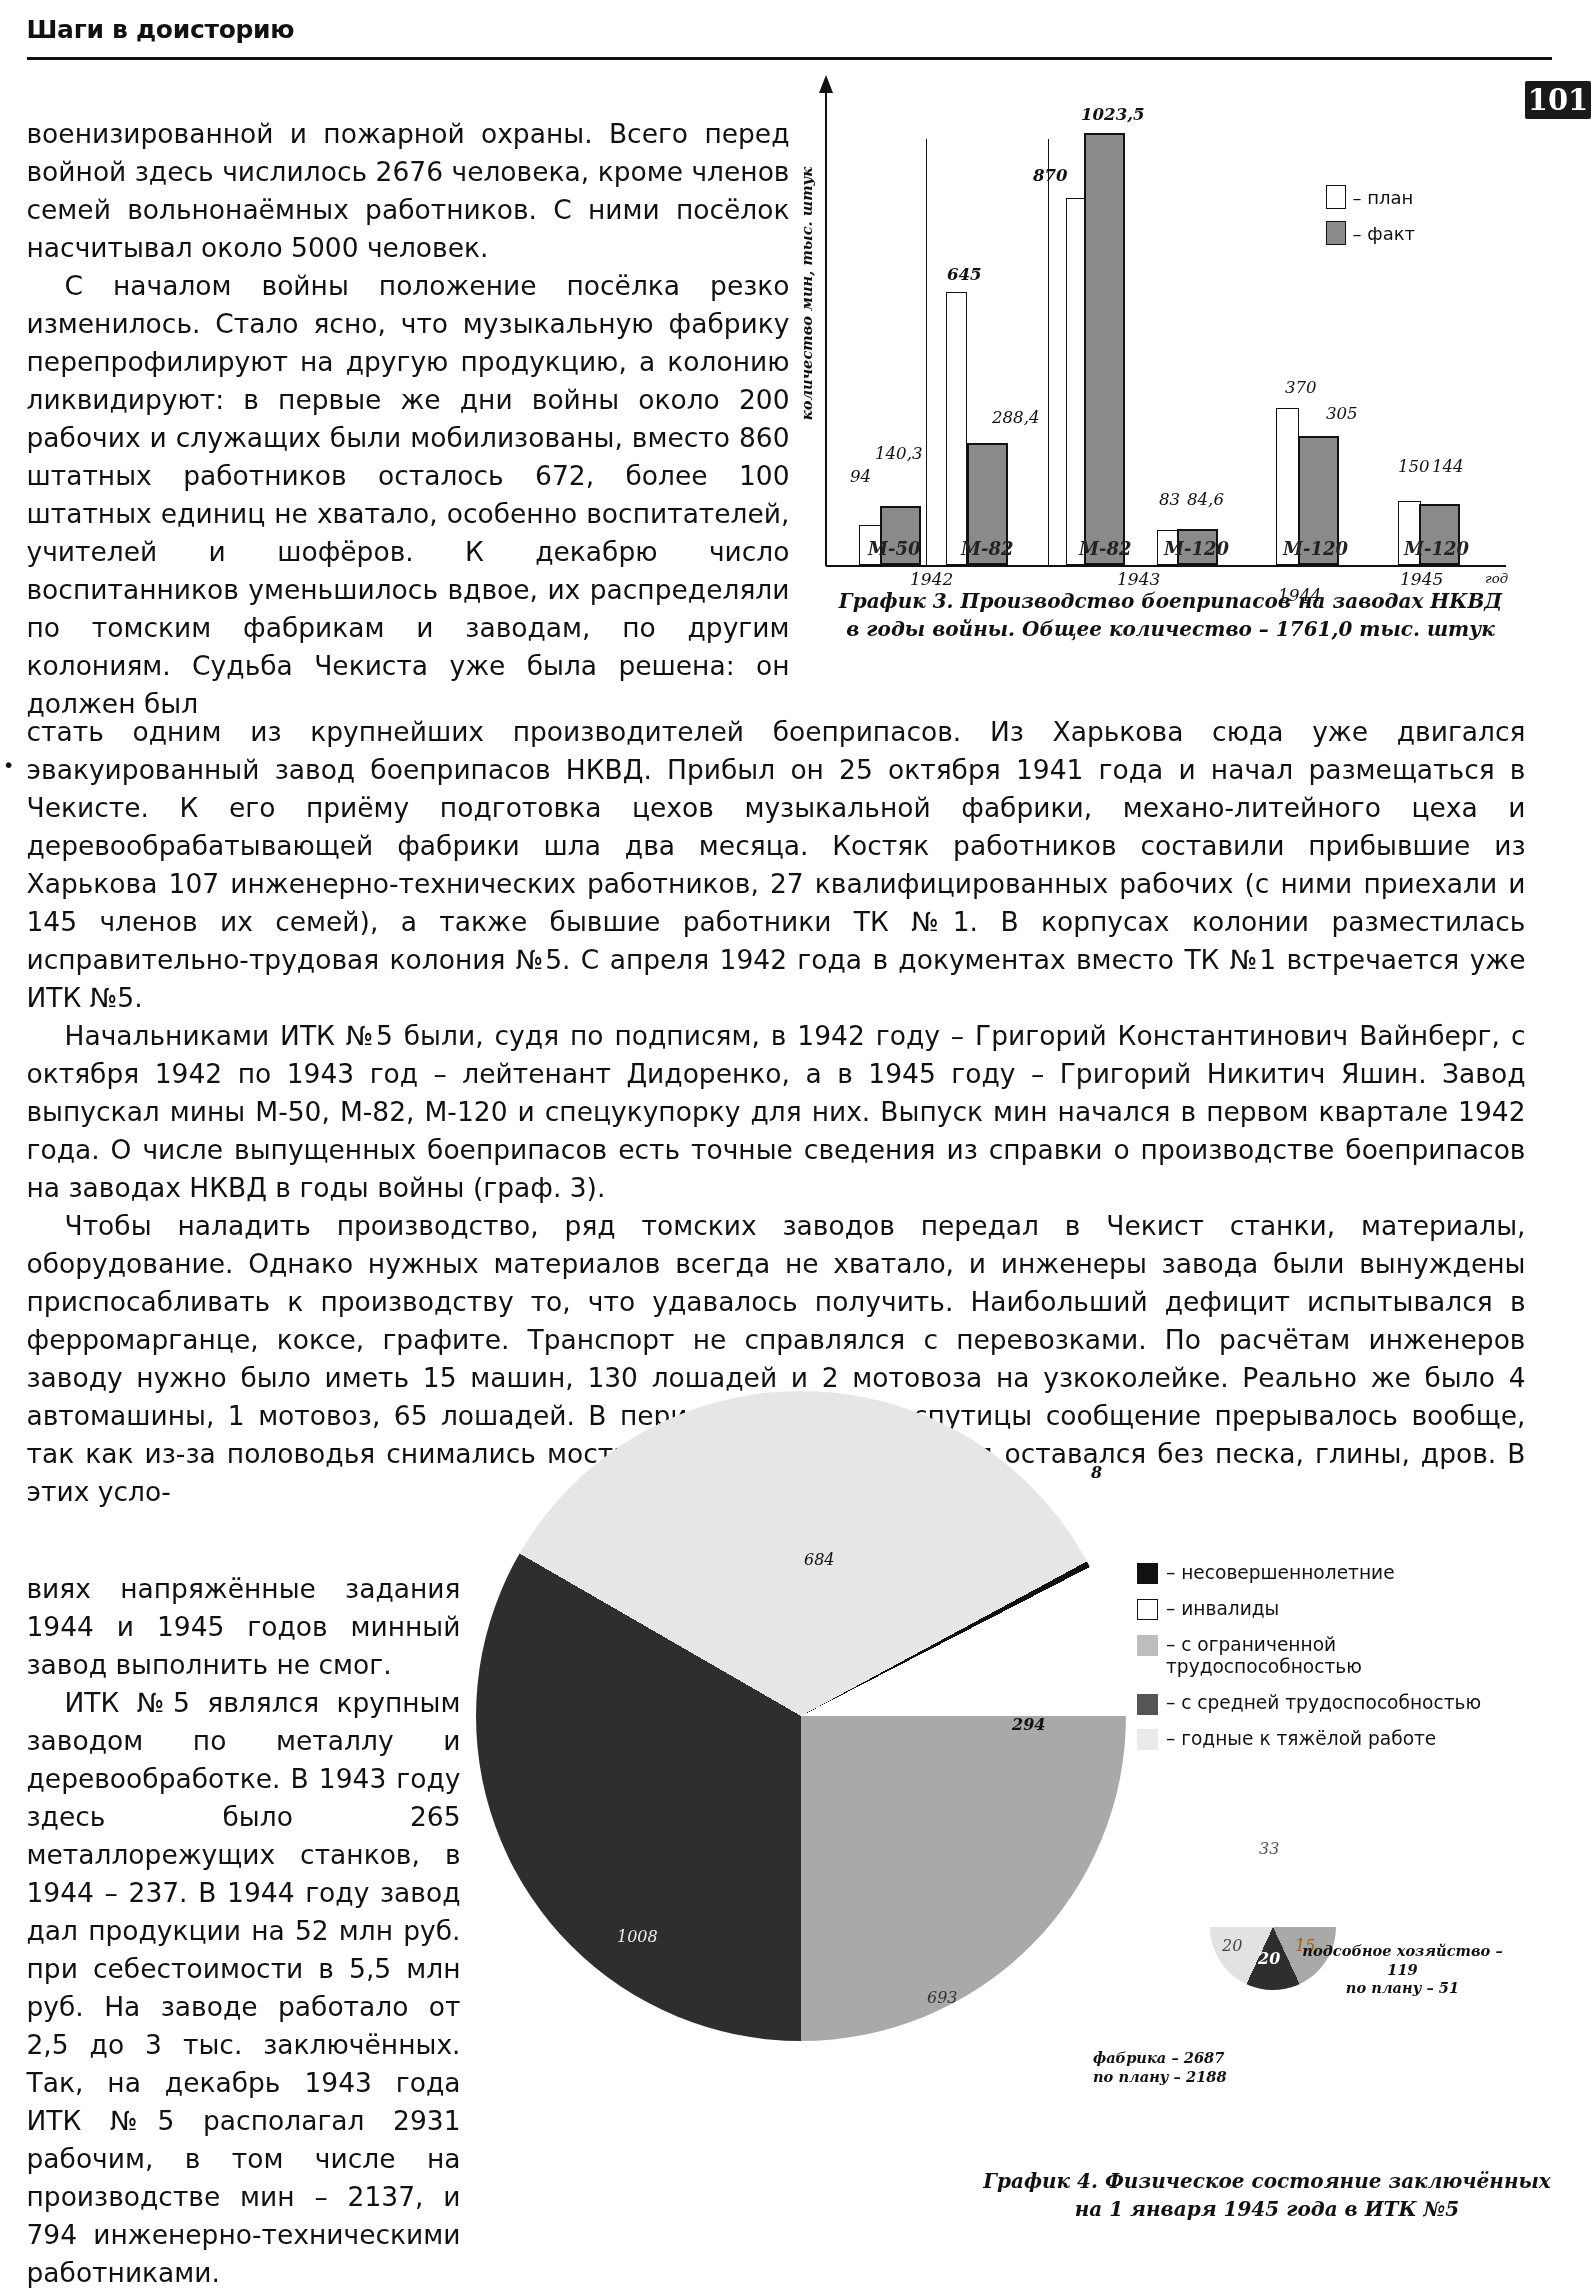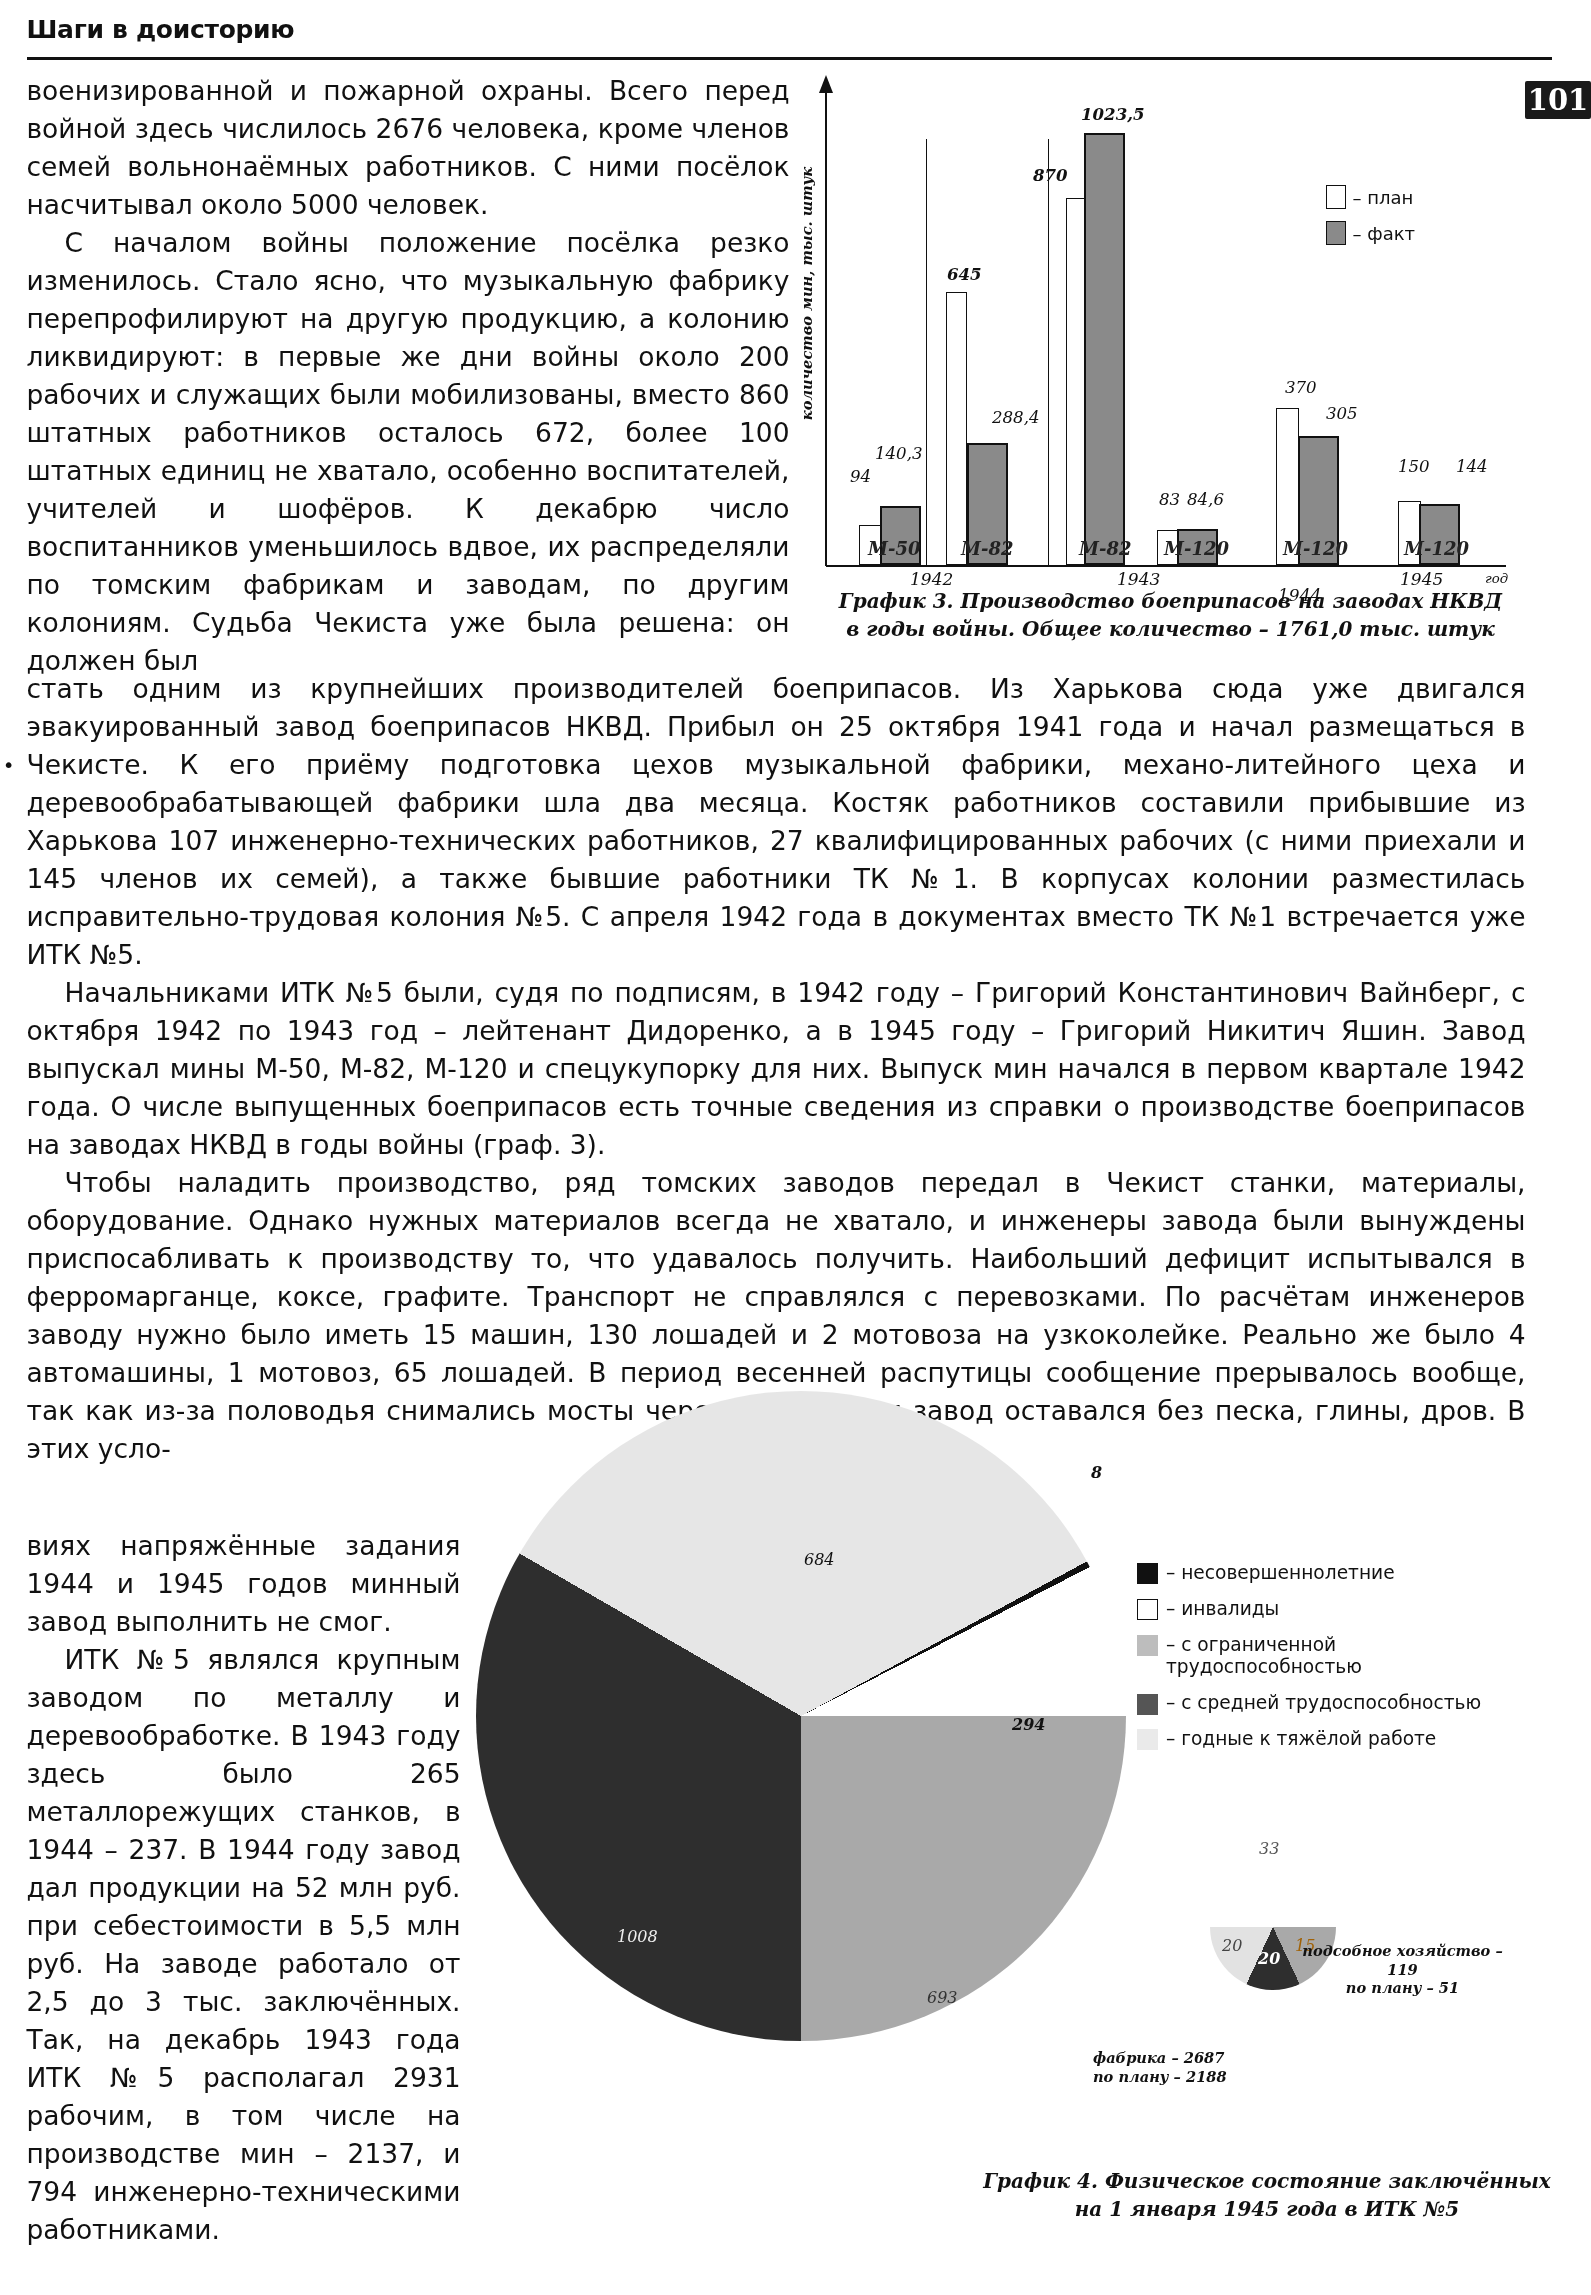--- a/index.html
+++ b/index.html
@@ -4,21 +4,21 @@
 <style>
   html, body { margin:0; padding:0; background:#ffffff; }
   body { width:1592px; height:2295px; position:relative; overflow:hidden; color:#111;
          font-family:"DejaVu Sans", sans-serif; }
   .abs { position:absolute; }
   .running-head { left:26.5px; top:14.6px; font-size:25px; font-weight:bold; letter-spacing:-0.3px; }
   .rule { left:26.5px; top:57px; width:1525px; height:2.7px; background:#111; }
   .page-num { left:1525px; top:81px; width:66px; height:38px; background:#1a1a1a; color:#fff;
               font-family:"DejaVu Serif", serif; font-weight:bold; font-size:29px; line-height:38px;
               text-align:center; border-radius:2px; }
-  .txt { font-size:26.5px; line-height:38px; text-align:justify; }
+  .txt { font-size:26.5px; line-height:38px; text-align:justify;margin-top:43px; }
   .txt p { margin:0; }
   .ind { text-indent:38px; }
   .colL { left:26.5px; top:72px; width:763px; }
   .full { left:26.5px; top:670px; width:1499px; }
   .colS { left:26.5px; top:1527px; width:434px; font-size:26.5px; line-height:38px; }
   .bullet { left:2.7px; top:753px; font-size:20px; }
 
   
   .chart3 { left:769px; top:66px; width:756px; height:584px; }
   .yaxis { left:56px; top:18.6px; width:2px; height:481px; background:#111; }
@@ -101,21 +101,21 @@
 
   <div class="bar plan" style="left:507px; width:22.6px; height:157px;"></div>
   <div class="bar fact" style="left:529px; width:41px; height:129px;"></div>
   <div class="val" style="left:516px; top:312px;">370</div>
   <div class="val" style="left:557px; top:338px;">305</div>
   <div class="mlab" style="left:514px; top:472px;">М-120</div>
 
   <div class="bar plan" style="left:629px; width:22.6px; height:64px;"></div>
   <div class="bar fact" style="left:650px; width:41px; height:61px;"></div>
   <div class="val" style="left:629px; top:391px;">150</div>
-  <div class="val" style="left:663px; top:391px;margin-left:24px;">144</div>
+  <div class="val" style="left:663px; top:391px;">144</div>
   <div class="mlab" style="left:635px; top:472px;">М-120</div>
 
   <div class="year" style="left:141px;">1942</div>
   <div class="year" style="left:348px;">1943</div>
   <div class="year" style="left:509px;margin-top:16px;">1944</div>
   <div class="year" style="left:631px;">1945</div>
   <div class="year" style="left:716px; top:505px; font-size:13.3px;">год</div>
 
   <div class="abs legend3">
     <div class="row">

